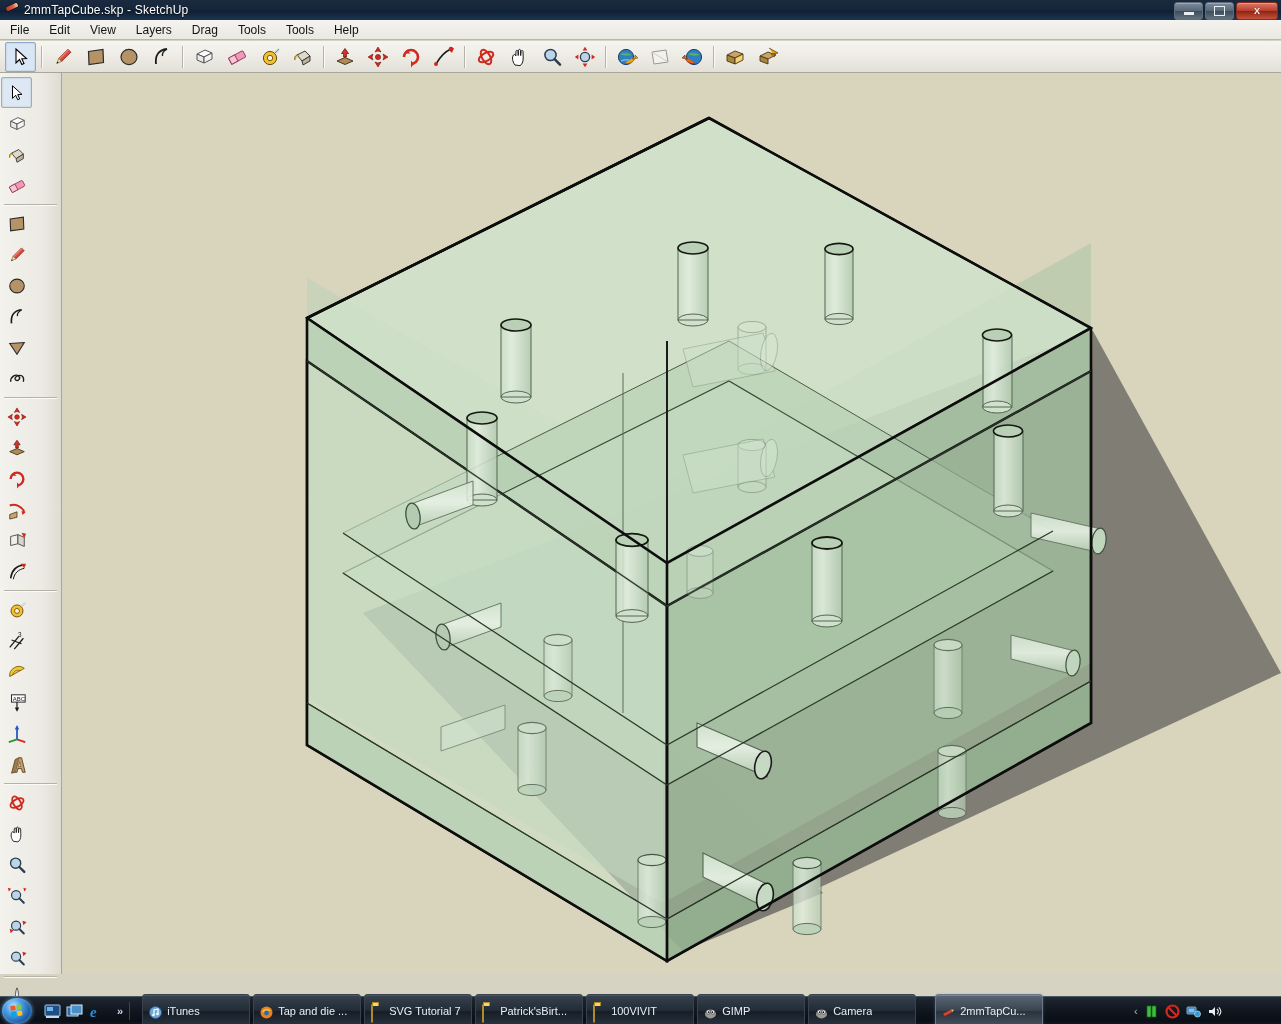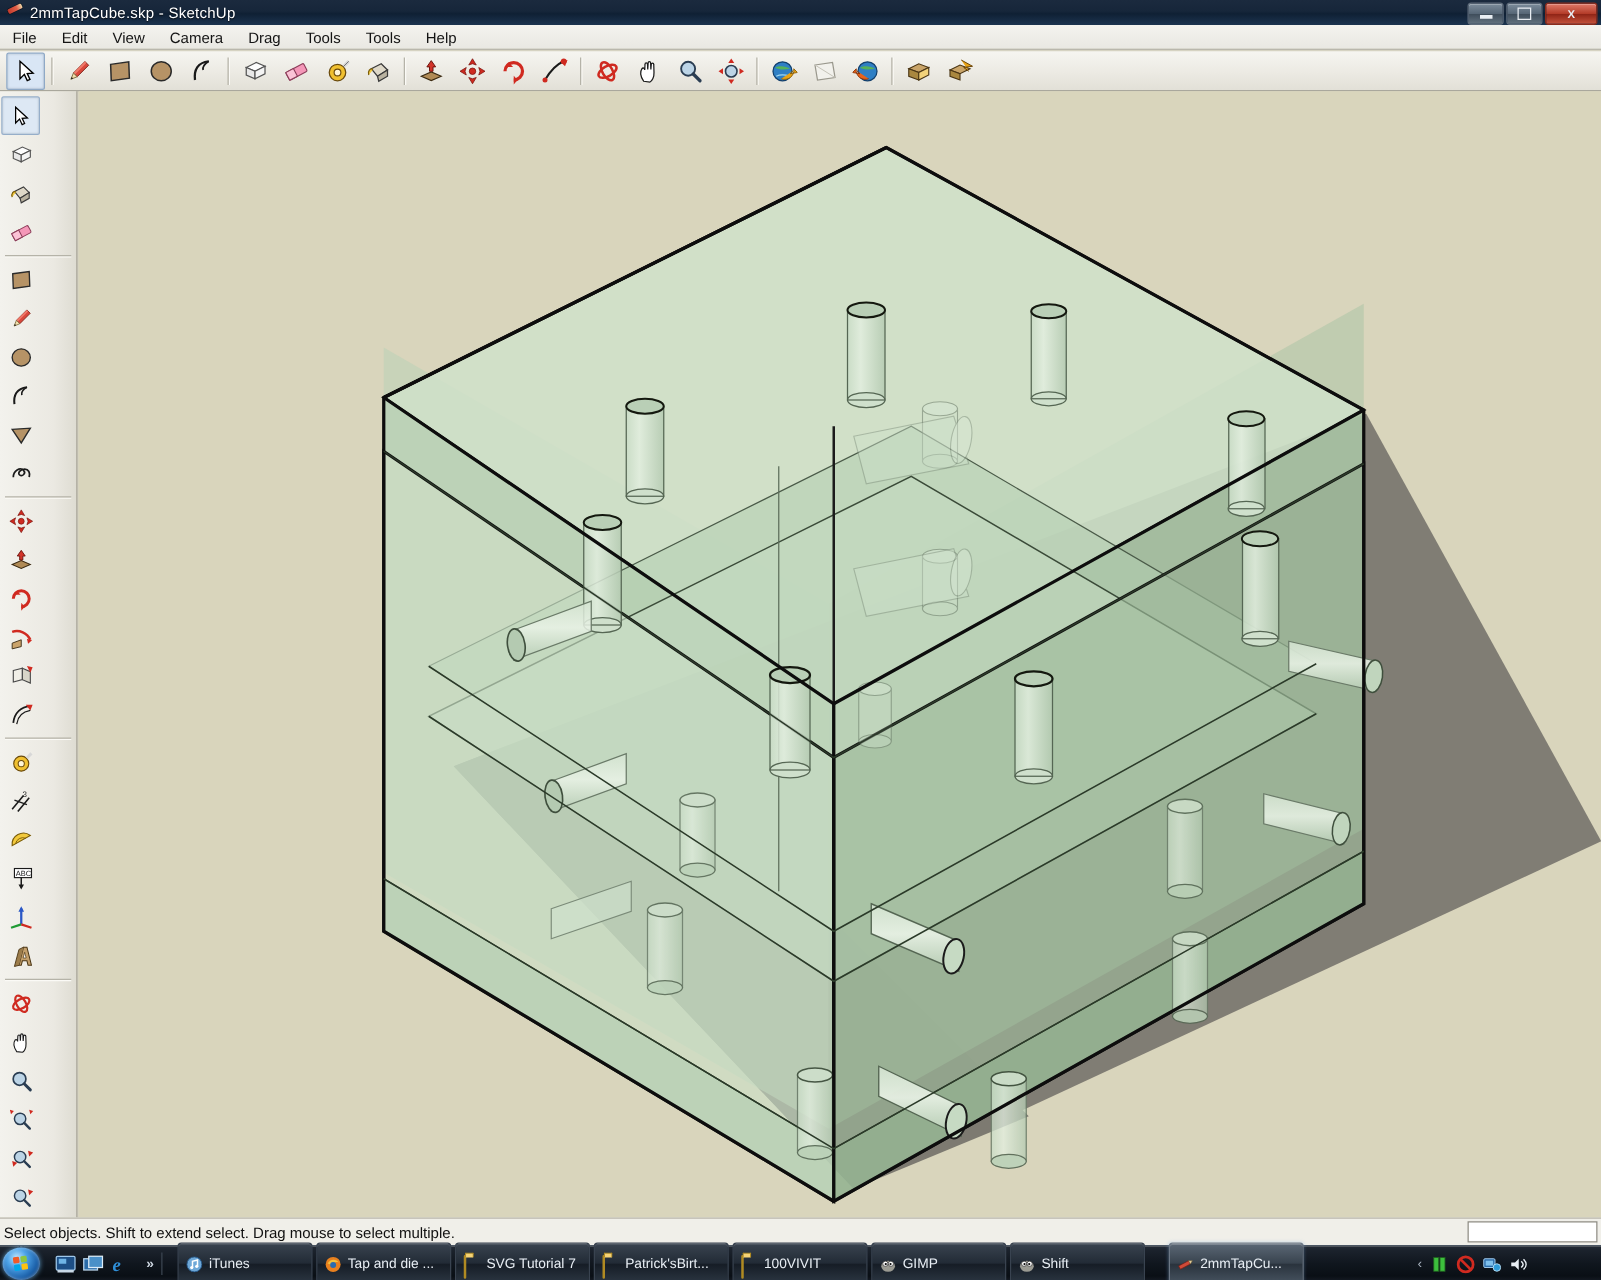--- a/index.html
+++ b/index.html
@@ -175,21 +175,21 @@
           <div class="glyph-max"></div>
         </div>
       <div class="wbtn close">X</div>
     </div>
   </div>
 
   <div class="menubar">
     <div class="menu-item">File</div>
     <div class="menu-item">Edit</div>
     <div class="menu-item">View</div>
-    <div class="menu-item">Camera</div>
+    <div class="menu-item">Layers</div>
     <div class="menu-item">Drag</div>
     <div class="menu-item">Tools</div>
     <div class="menu-item">Tools</div>
     <div class="menu-item">Help</div>
   </div>
 
   <div class="toolbar">
 
     <div class="tb-btn active">
       <svg width="20" height="20" viewBox="0 0 20 20">
@@ -801,24 +801,20 @@
       </g>
       <g fill="none" stroke="#2b3a29" stroke-width="1.2">
         <path d="M244 288 L604 533 L1028 298"></path>
         <path d="M280 460 L604 672 L990 458"></path>
         <path d="M280 500 L604 712 L990 498"></path>
         <path d="M244 630 L604 846 L1028 608"></path>
       </g>
     </svg>
   </div>
 
-  <div class="statusbar">
-    <div class="status-text">Select objects. Shift to extend select. Drag mouse to select multiple.</div>
-    <input class="vcb" type="text" value="" style="">
-  </div>
 
   <div class="taskbar">
     <div class="start-orb">
       <div class="orb-flag">
         <i></i>
           <i></i>
           <i></i>
           <i></i>
       </div>
     </div>
@@ -895,21 +891,21 @@
       <div class="task">
         <span class="task-icon">
           <svg width="13" height="13" viewBox="0 0 13 13">
               <ellipse cx="6.5" cy="8" rx="5.5" ry="4.4" fill="#9a9a92"></ellipse>
               <circle cx="4.3" cy="6" r="2.1" fill="#fff" stroke="#333" stroke-width=".6"></circle>
               <circle cx="8.7" cy="6" r="2.1" fill="#fff" stroke="#333" stroke-width=".6"></circle>
               <circle cx="4.6" cy="6.2" r=".9" fill="#111"></circle>
               <circle cx="8.4" cy="6.2" r=".9" fill="#111"></circle>
             </svg>
         </span>
-        <span class="task-label">Shift</span>
+        <span class="task-label">Camera</span>
       </div>
       <div class="task active">
         <span class="task-icon">
           <svg width="13" height="13" viewBox="0 0 13 13">
               <g transform="rotate(-28 6.5 6.5)">
                 <rect x="1" y="5" width="9" height="3" fill="#cf4a38" stroke="#7a2014" stroke-width=".5"></rect>
                 <path d="M10 5 L12.6 6.5 L10 8 Z" fill="#f0d9a8" stroke="#7a6a3a" stroke-width=".4"></path>
               </g>
             </svg>
         </span>

